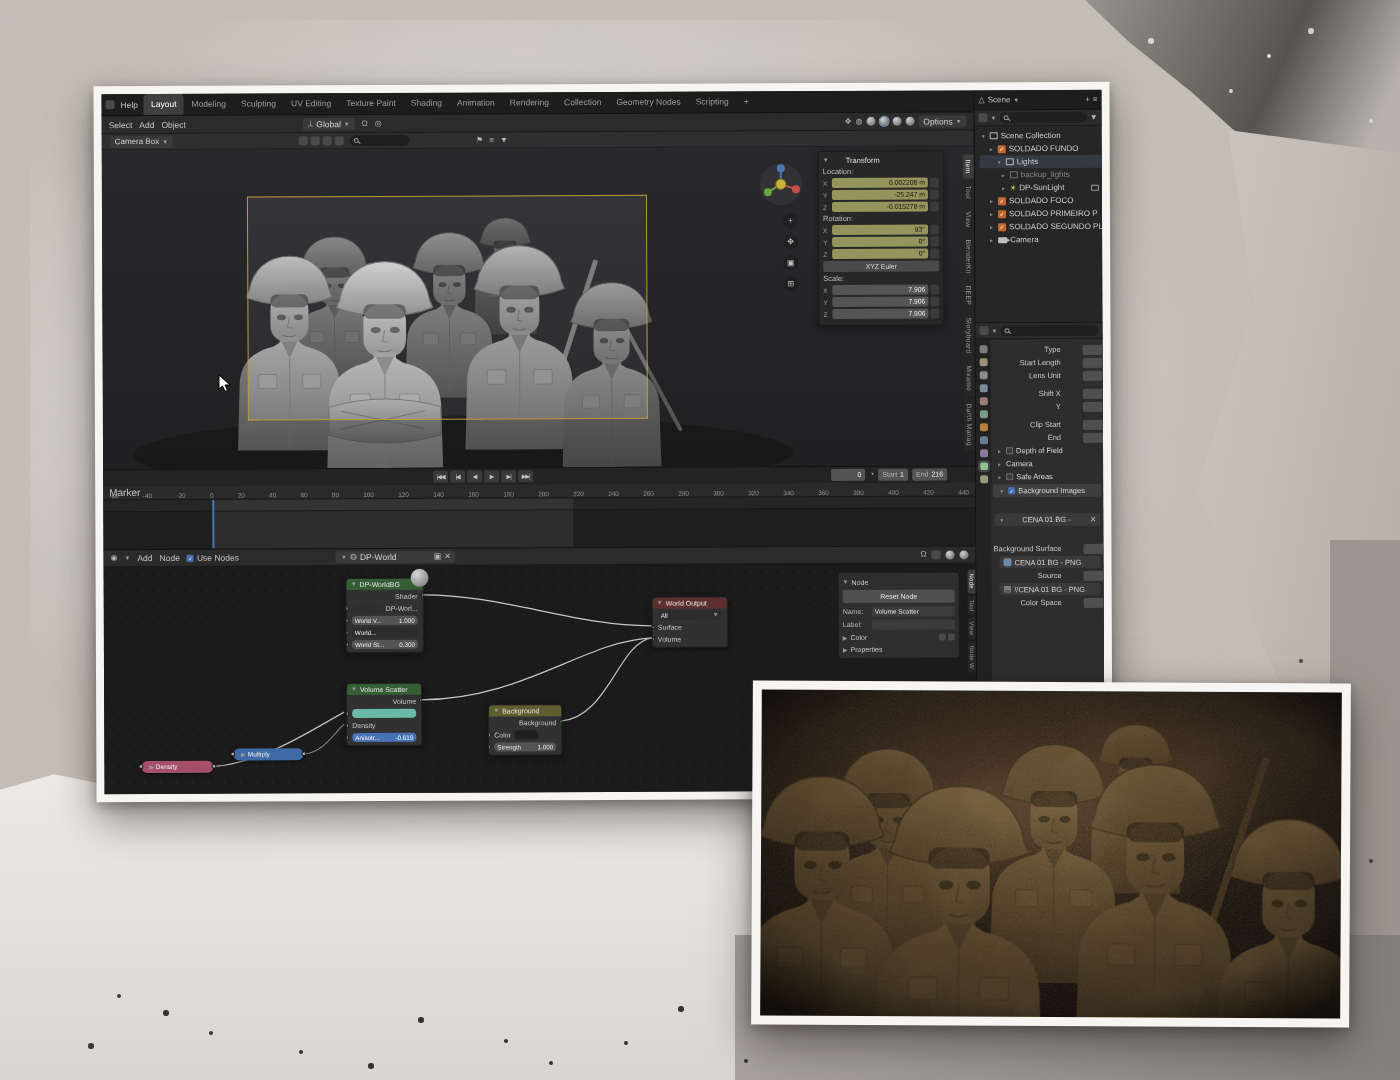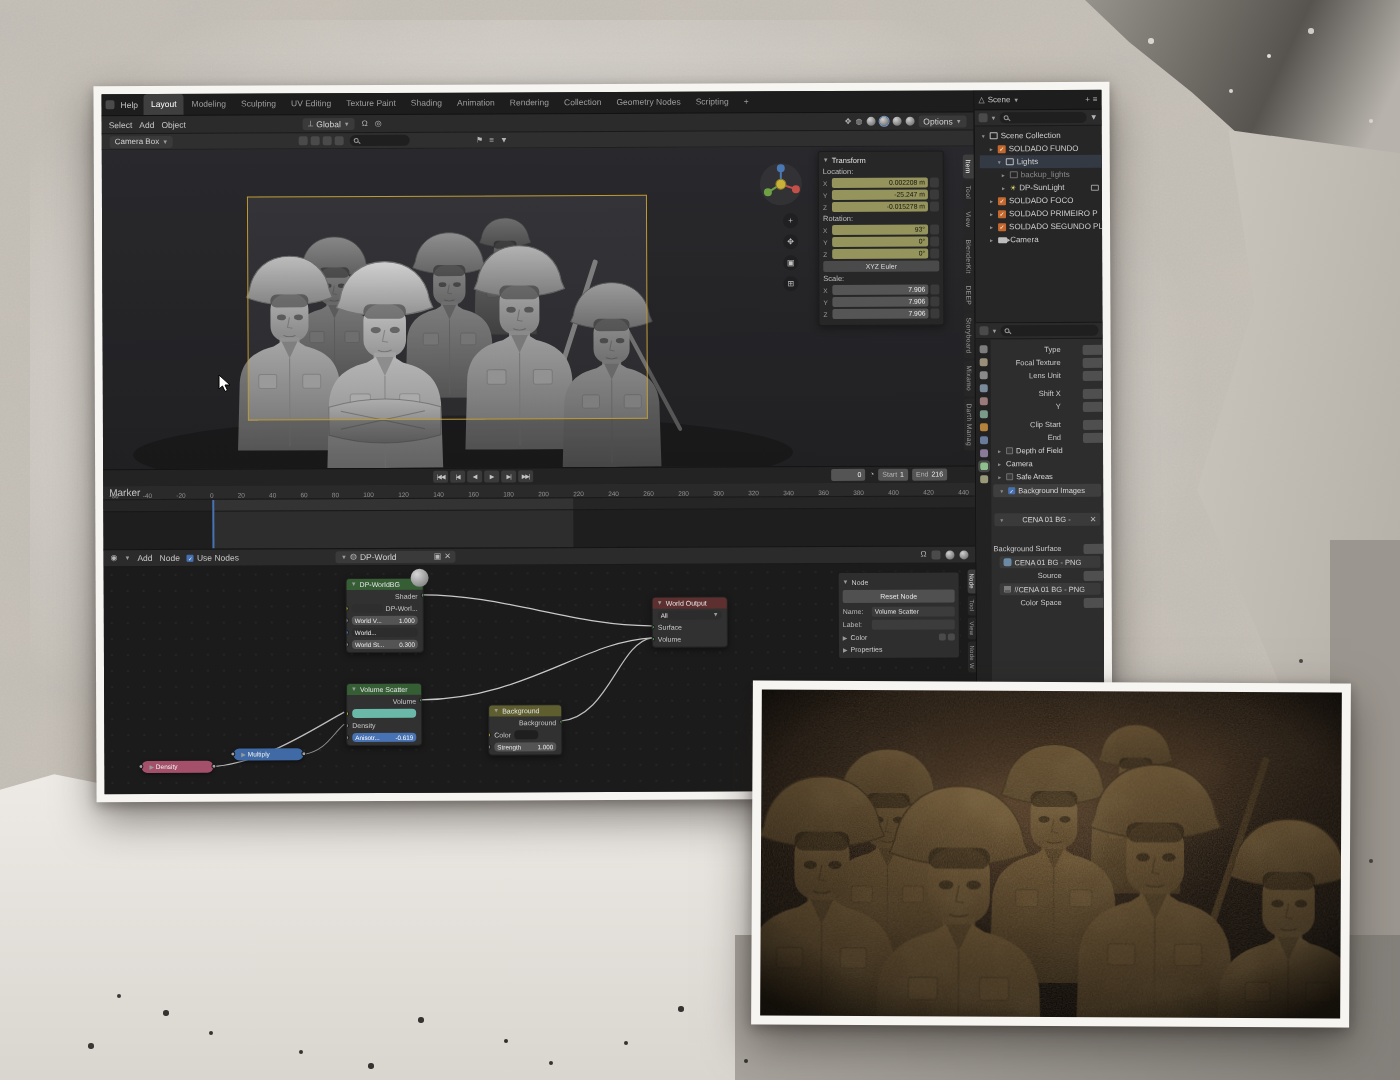--- a/index.html
+++ b/index.html
@@ -33,21 +33,21 @@
 .pill{background:#3a3a3a;border-radius:3px;padding:0 5px;height:12px;line-height:12px;display:flex;align-items:center;gap:3px;color:#d2d2d2;white-space:nowrap}
 .caret{font-size:6px;color:#9a9a9a}
 .sphere{width:9px;height:9px;border-radius:50%;background:radial-gradient(circle at 35% 30%,#cfcfcf,#5c5c5c)}
 .sphere.active{outline:1px solid #7a9cc9}
 .mini-ic{width:9px;height:9px;border-radius:2px;background:#4a4a4a}
 .glyph{color:#b5b5b5;font-size:8px;line-height:1}
 
 #viewport{position:absolute;left:0;top:56px;width:872px;height:319px;background:linear-gradient(#343438,#2b2b2e);overflow:hidden}
 #cam-frame{position:absolute;left:145px;top:47px;width:400px;height:224px;border:1.5px solid #bf9a33;box-shadow:0 0 0 9999px rgba(0,0,0,.22)}
 #tpanel{position:absolute;right:30px;top:4px;width:126px;background:rgba(40,40,40,.96);border:1px solid #1b1b1b;border-radius:3px;padding:2px 4px 5px;font-size:7.5px;box-shadow:0 2px 8px rgba(0,0,0,.4)}
-.tp-title{display:flex;gap:3px;color:#e0e0e0;height:12px;align-items:center;font-size:7.5px}
+.tp-title{display:flex;gap:17px;color:#e0e0e0;height:12px;align-items:center;font-size:7.5px}
 .tp-label{color:#bdbdbd;height:11px;line-height:11px}
 .trow{display:flex;align-items:center;gap:2px;height:12px}
 .taxis{width:7px;color:#999;font-size:6.5px}
 .tfld{flex:1;height:10px;border-radius:2px;background:#555;color:#ececec;font-size:6.8px;line-height:10px;padding:0 3px;display:flex;justify-content:flex-end;overflow:hidden;white-space:nowrap}
 .tfld.key{background:#94945c;color:#17170f}
 .tdec{width:9px;height:10px;background:#3a3a3a;border-radius:2px}
 .tfull{height:11px;background:#4a4a4a;border-radius:2px;color:#ddd;font-size:6.8px;line-height:11px;text-align:center;margin:1px 0}
 #sidetabs{position:absolute;right:0;top:8px;width:26px;display:flex;flex-direction:column;gap:2px;font-size:6.8px;z-index:5}
 .stab{writing-mode:vertical-rl;padding:5px 2px;background:#262626;color:#9a9a9a;border-radius:3px 0 0 3px;align-self:flex-end;letter-spacing:.3px;white-space:nowrap}
 .stab.active{background:#3d3d3d;color:#ececec}
@@ -721,21 +721,21 @@
         <span class="ptab" style="background:#8a7a9a"></span>
         <span class="ptab active"></span>
         <span class="ptab" style="background:#9a9a7a"></span>
       </div>
       <div id="prop-body">
         <div class="prow">
               <span>Type</span>
               <span class="pstub"></span>
             </div>
         <div class="prow">
-              <span>Focal Texture</span>
+              <span>Start Length</span>
               <span class="pstub"></span>
             </div>
         <div class="prow">
               <span>Lens Unit</span>
               <span class="pstub"></span>
             </div>
         <div style="height:5px"></div>
         <div class="prow">
               <span>Shift X</span>
               <span class="pstub"></span>

